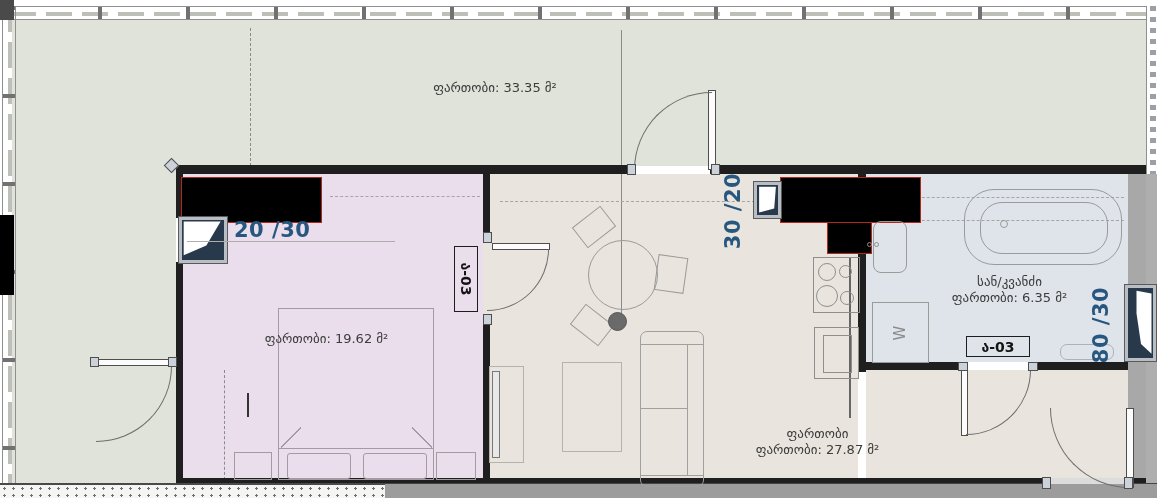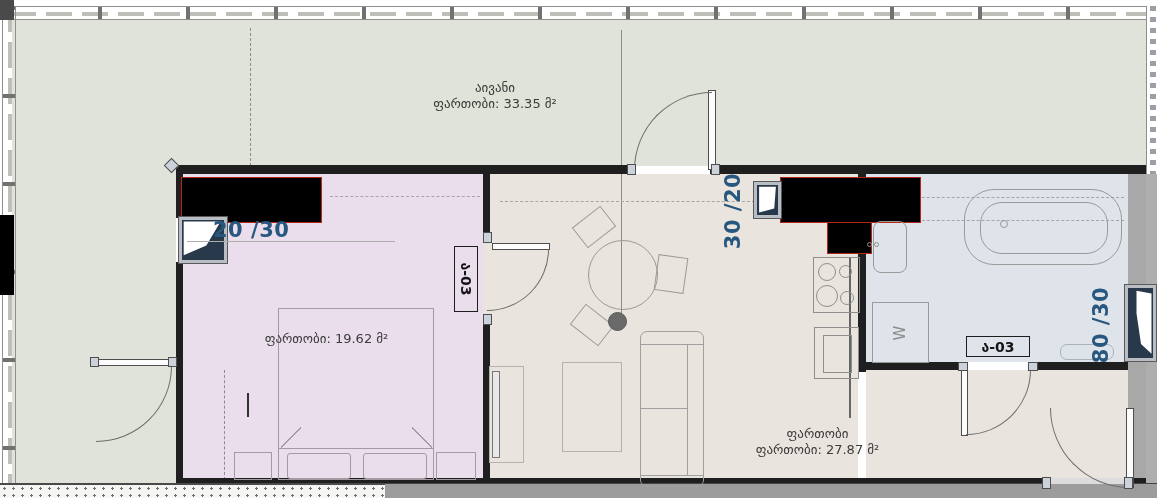--- a/index.html
+++ b/index.html
@@ -186,32 +186,35 @@
   <div class="circ" style="left:867px;top:242px;width:5px;height:5px"></div>
   <div class="circ" style="left:874px;top:242px;width:5px;height:5px"></div>
   <div class="fo" style="left:872px;top:302px;width:57px;height:61px;display:flex;align-items:center;justify-content:center">
     <span style="transform:rotate(-90deg);font-size:15px;color:#8a8a8a">W</span>
   </div>
   <div class="fo" style="left:1060px;top:344px;width:54px;height:16px;border-radius:7px;border-color:#aab2bc"></div>
 
   <div class="abs" style="left:187px;top:241px;width:208px;height:1px;background:#adadad"></div>
 
   <div class="room-label" style="left: 365px; top: 80px; width: 260px; color: rgb(60, 60, 60);">
-    <div>აივანი</div>
     <div>ფართობი: 33.35 მ²</div>
   </div>
   <div class="room-label" style="left: 244px; top: 331px; width: 165px; color: rgb(60, 60, 60);">
     <div>ფართობი: 19.62 მ²</div>
   </div>
   <div class="room-label" style="left: 735px; top: 426px; width: 165px; color: rgb(60, 60, 60);">
     <div>ფართობი</div>
     <div>ფართობი: 27.87 მ²</div>
   </div>
-
-  <div class="dim" style="left: 213px; top: 218px; color: rgb(39, 86, 127);">20 /30</div>
+  <div class="room-label" style="left: 927px; top: 274px; width: 165px; color: rgb(60, 60, 60);">
+    <div>სან/კვანძი</div>
+    <div>ფართობი: 6.35 მ²</div>
+  </div>
+
+  <div class="dim" style="left: 234px; top: 218px; color: rgb(39, 86, 127);">20 /30</div>
   <div class="dimv" style="left: 718px; top: 176px; width: 30px; height: 70px; color: rgb(39, 86, 127);">
     <span>30 /20</span>
   </div>
   <div class="dimv" style="left: 1086px; top: 286px; width: 30px; height: 78px; color: rgb(39, 86, 127);">
     <span>80 /30</span>
   </div>
 
   <div class="tag v" style="left: 454px; top: 246px; width: 24px; height: 66px; color: rgb(20, 20, 20);">
     <span>ა-03</span>
   </div>

